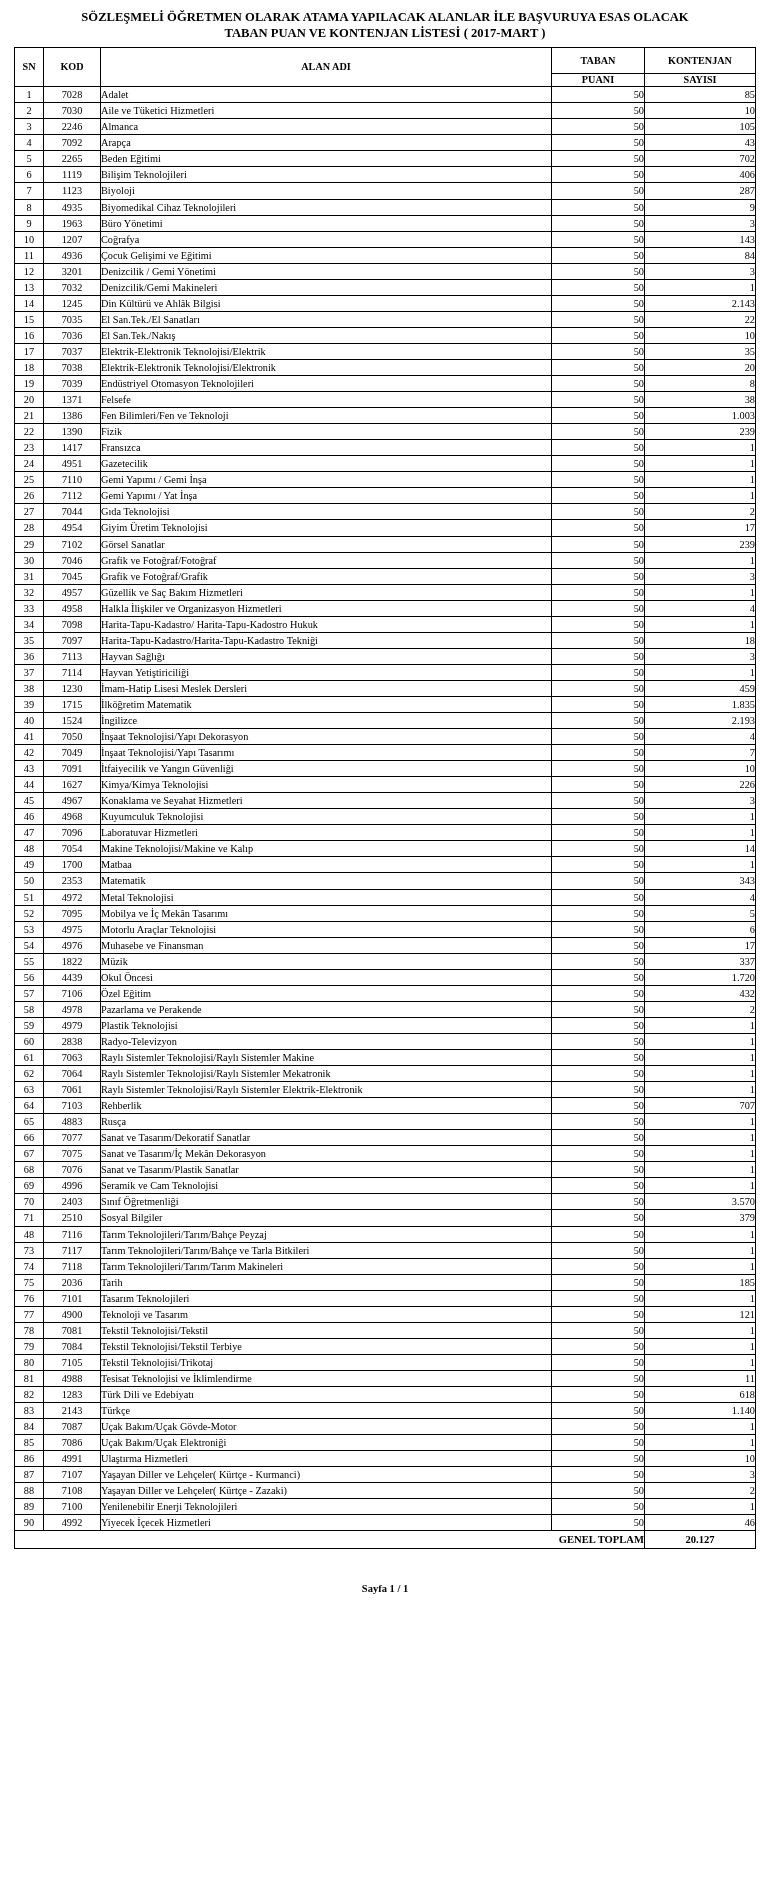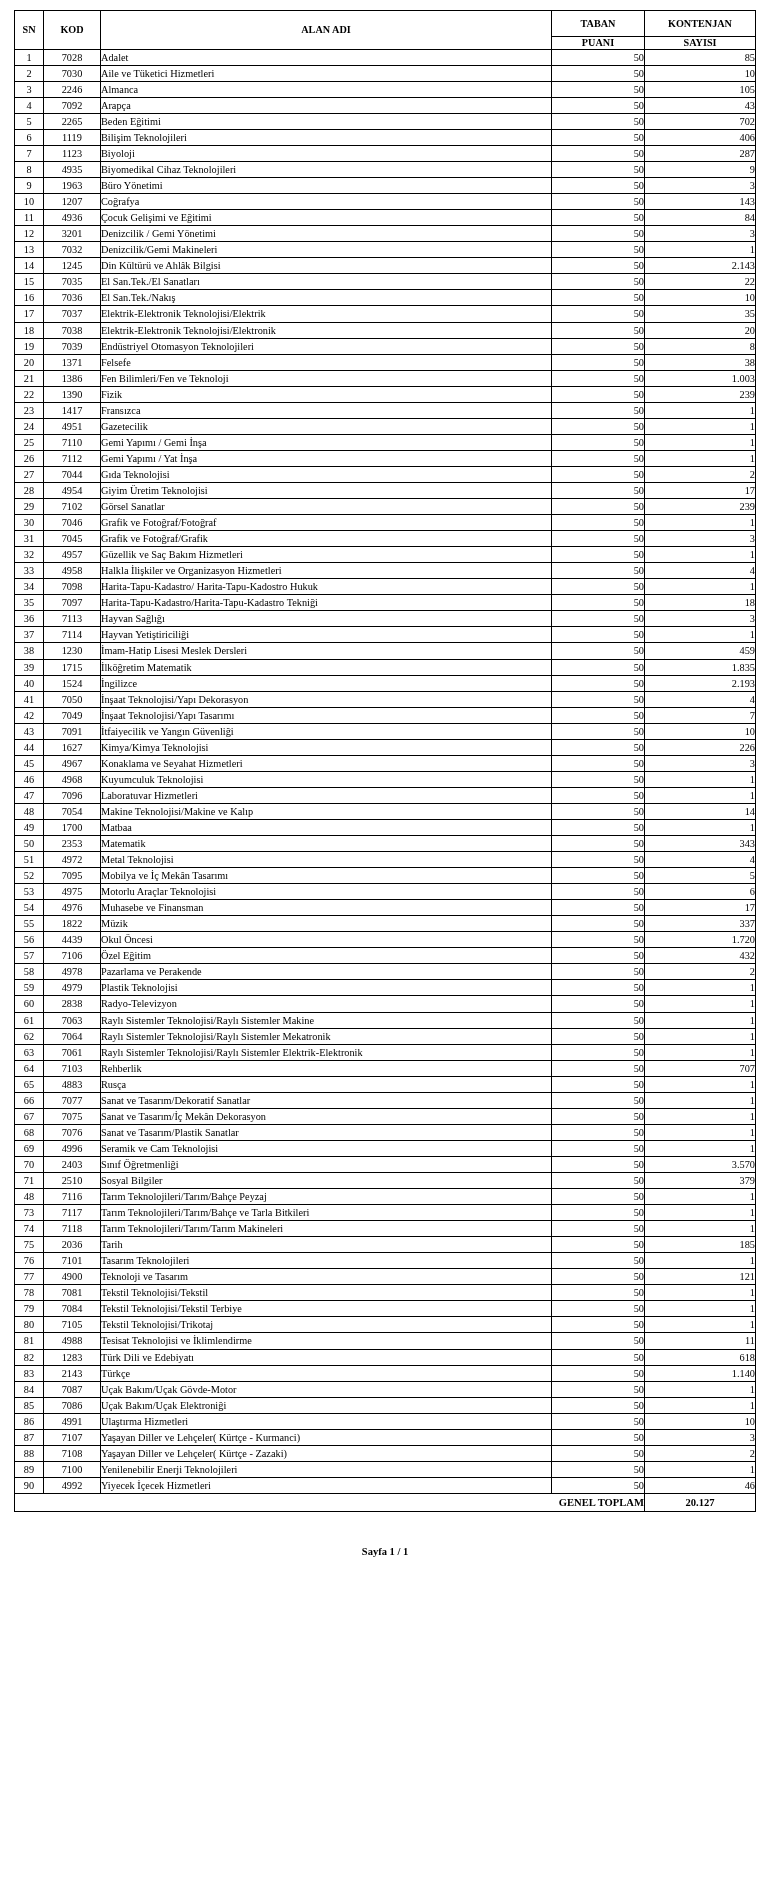--- a/index.html
+++ b/index.html
@@ -91,20 +91,24 @@
     font-size: 10.5px;
     padding-top: 34px;
   }
 </style>
 </head>
 <body>
 
 <div class="page">
 
 
+  <div class="title-block">
+    <div>SÖZLEŞMELİ ÖĞRETMEN OLARAK ATAMA YAPILACAK ALANLAR İLE BAŞVURUYA ESAS OLACAK</div>
+    <div>TABAN PUAN VE KONTENJAN LİSTESİ  ( 2017-MART  )</div>
+  </div>
 
   <table class="main">
     <thead>
       <tr class="hdr-top">
         <th class="h-sn" rowspan="2">SN</th>
         <th class="h-kod" rowspan="2">KOD</th>
         <th class="h-alan" rowspan="2">ALAN ADI</th>
         <th class="h-taban">TABAN</th>
         <th class="h-kont">KONTENJAN</th>
       </tr>

